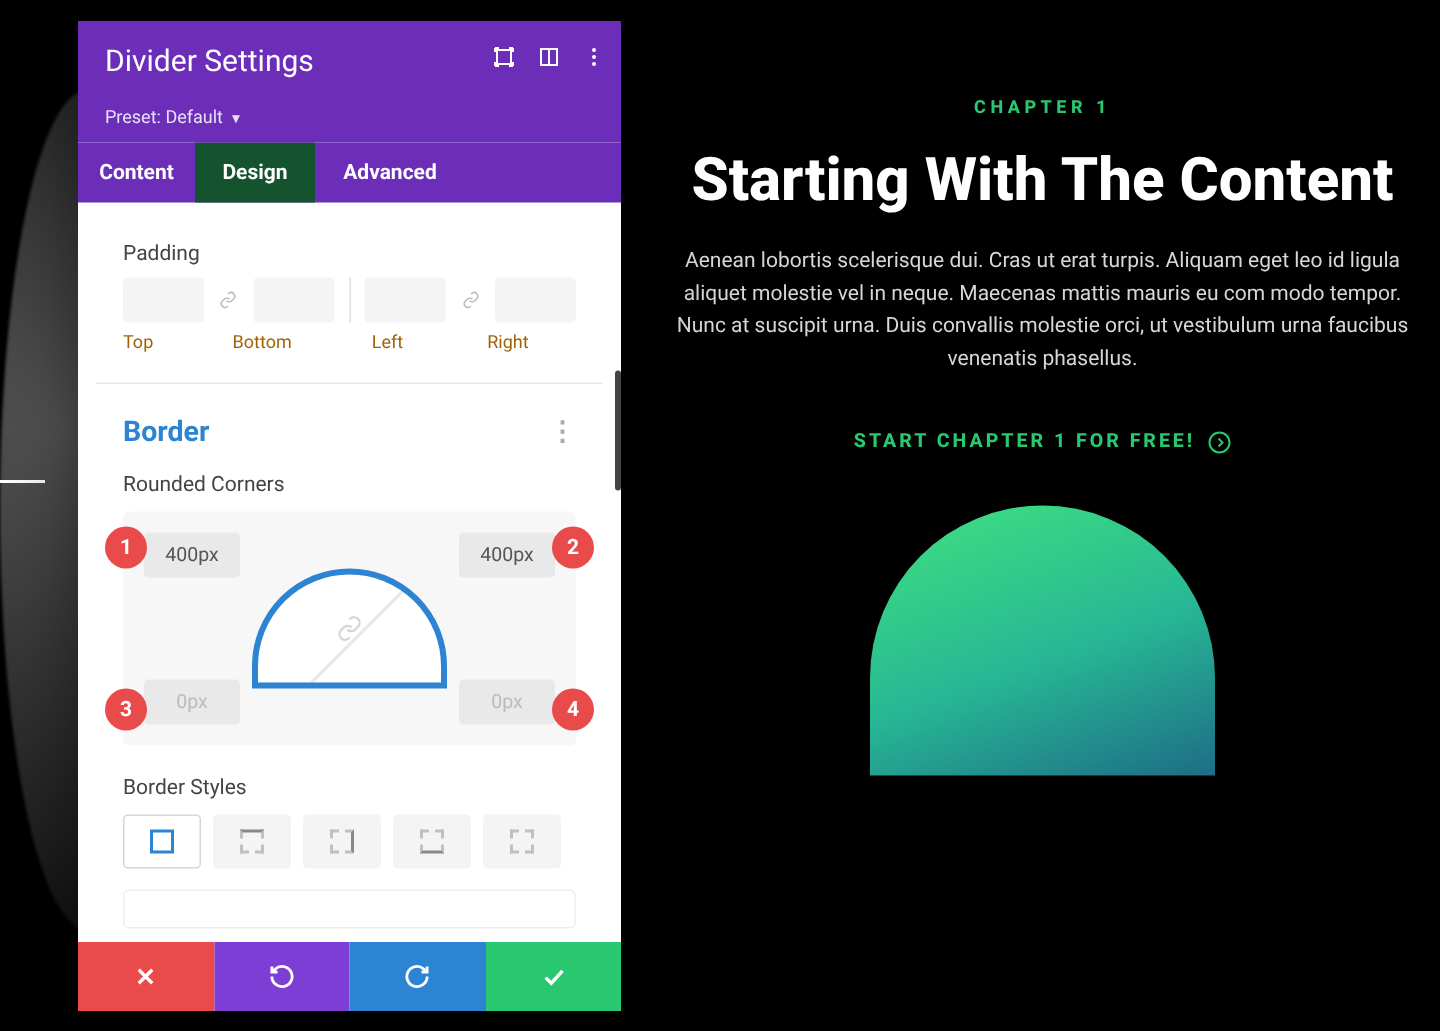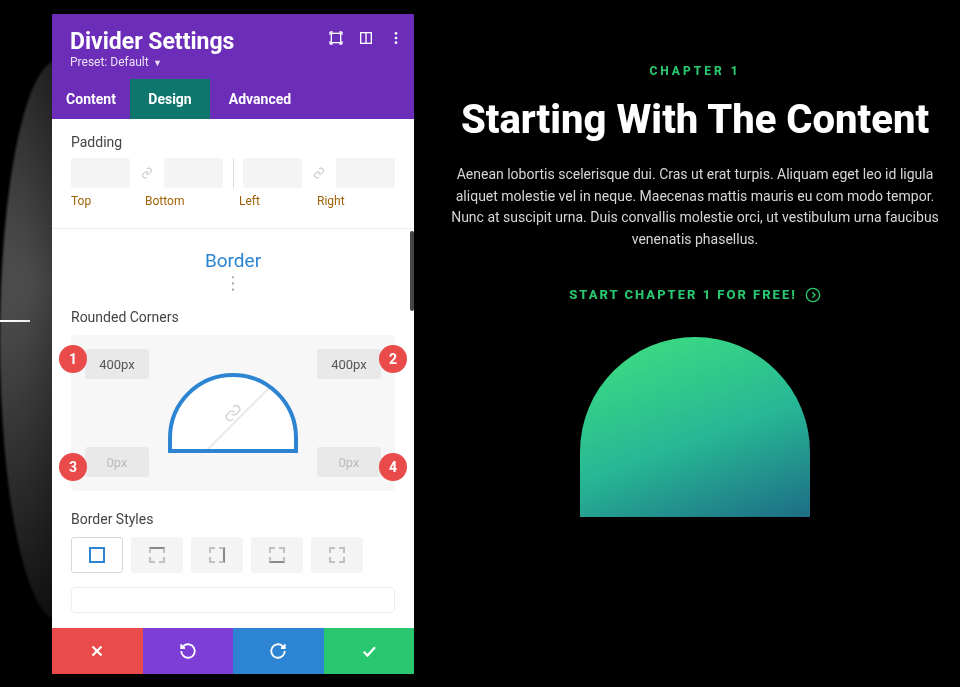--- a/index.html
+++ b/index.html
@@ -5,50 +5,50 @@
 * { margin: 0; padding: 0; box-sizing: border-box; font-family: -apple-system, BlinkMacSystemFont, "Segoe UI", Roboto, Helvetica, Arial, sans-serif; }
 body { width: 960px; height: 687px; background: #000; overflow: hidden; position: relative; }
 
 
 .bg-photo { position: absolute; left: 0; top: 60px; width: 140px; height: 560px; background: radial-gradient(circle at 30% 40%, #555 0, #333 50%, #111 100%); border-radius: 50% / 60%; filter: blur(1px) grayscale(1); z-index: 0; }
 .bg-line { position: absolute; left: 0; top: 320px; width: 30px; height: 2px; background: #fff; z-index: 1; }
 
 
 .panel { position: absolute; left: 52px; top: 14px; width: 362px; height: 660px; background: #fff; box-shadow: 0 10px 50px rgba(0,0,0,.5); z-index: 5; display: flex; flex-direction: column; }
 .panel-header { background: #6c2eb9; color: #fff; padding: 14px 18px 10px; position: relative; }
-.panel-title { font-size: 23px; font-weight: 700; }
-.panel-preset { font-size: 12px; opacity: .85; margin-top: 0; }
+.panel-title { font-size: 20px; font-weight: 400; }
+.panel-preset { font-size: 12px; opacity: .85; margin-top: 19px; }
 .panel-preset .chev { font-size: 9px; margin-left: 2px; }
 .hdr-icons { position: absolute; right: 10px; top: 16px; display: flex; gap: 14px; }
 .hdr-icons svg { width: 16px; height: 16px; cursor: pointer; }
 .tabs { display: flex; background: #6c2eb9; }
 .tab { flex: 0 0 auto; padding: 12px 0; font-size: 14px; color: #fff; font-weight: 700; text-align: center; cursor: pointer; }
 .tab:nth-child(1){ width: 78px; }
 .tab:nth-child(2){ width: 80px; }
 .tab:nth-child(3){ width: 100px; }
-.tab.active { background: #0f766e; }
-
-.panel-body { flex: 1; overflow: hidden; position: relative; padding: 1px; }
+.tab.active { background: #14532d; }
+
+.panel-body { flex: 1; overflow: hidden; position: relative; padding: 12px; }
 .body-inner { padding: 14px 18px 0; }
 .scroll-hint { position: absolute; right: 0; top: 112px; width: 4px; height: 80px; background: #444; border-radius: 2px; }
 
 .section-label { font-size: 14px; color: #444; margin-bottom: 8px; font-weight: 400; }
 .padding-row { display: flex; gap: 8px; align-items: flex-start; }
 .pad-box { width: 72px; height: 30px; background: #f4f4f4; border-radius: 3px; }
 .link-sep { width: 22px; height: 30px; display: flex; align-items: center; justify-content: center; color: #bbb; }
 .link-sep svg { width: 12px; height: 12px; }
 .divider { width: 1px; height: 30px; background: #ddd; margin: 0 2px; }
 .pad-labels { display: flex; margin-top: 6px; font-size: 12px; color: #a16207; }
 .pad-labels span:nth-child(1){ width: 74px; }
 .pad-labels span:nth-child(2){ width: 94px; }
 .pad-labels span:nth-child(3){ width: 78px; }
 .pad-labels span:nth-child(4){ width: 60px; text-align: left; }
 .sep { height: 1px; background: #eaeaea; margin: 20px -18px; }
 
-.collapsible-title { color: #2d84d3; font-size: 19px; font-weight: 400; display: flex; align-items: center; justify-content: space-between; flex-direction: column; }
+.collapsible-title { color: #2d84d3; font-size: 19px; font-weight: 700; display: flex; align-items: flex-start; justify-content: space-between; }
 .collapsible-title .dots { color: #aaa; font-size: 18px; cursor: pointer; }
 
 .rc-preview { background: #f7f7f7; border-radius: 4px; margin-top: 10px; padding: 16px; position: relative; height: 156px; }
 .rc-val { position: absolute; width: 64px; height: 30px; background: #e9e9e9; border-radius: 3px; display: flex; align-items: center; justify-content: center; font-size: 13px; color: #555; }
 .rc-val.dim { color: #bbb; }
 .rc-tl { left: 14px; top: 14px; }
 .rc-tr { right: 14px; top: 14px; }
 .rc-bl { left: 14px; bottom: 14px; }
 .rc-br { right: 14px; bottom: 14px; }
 .rc-shape { position: absolute; left: 50%; top: 50%; transform: translate(-50%,-50%); width: 130px; height: 80px; }

